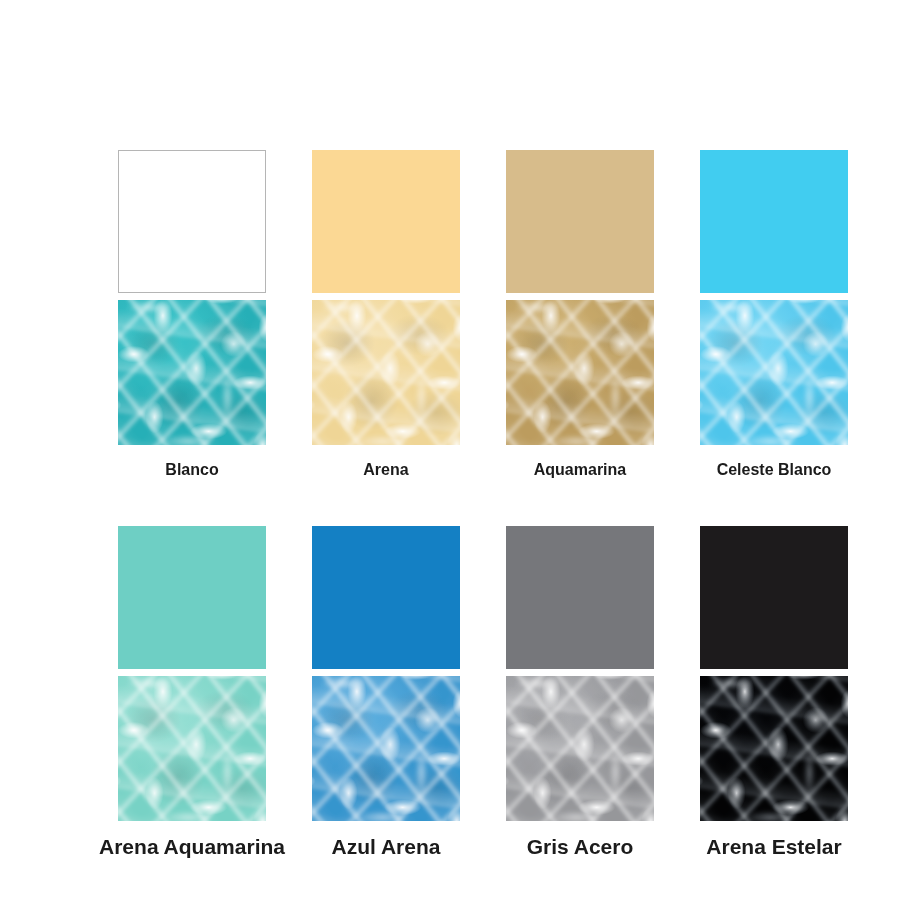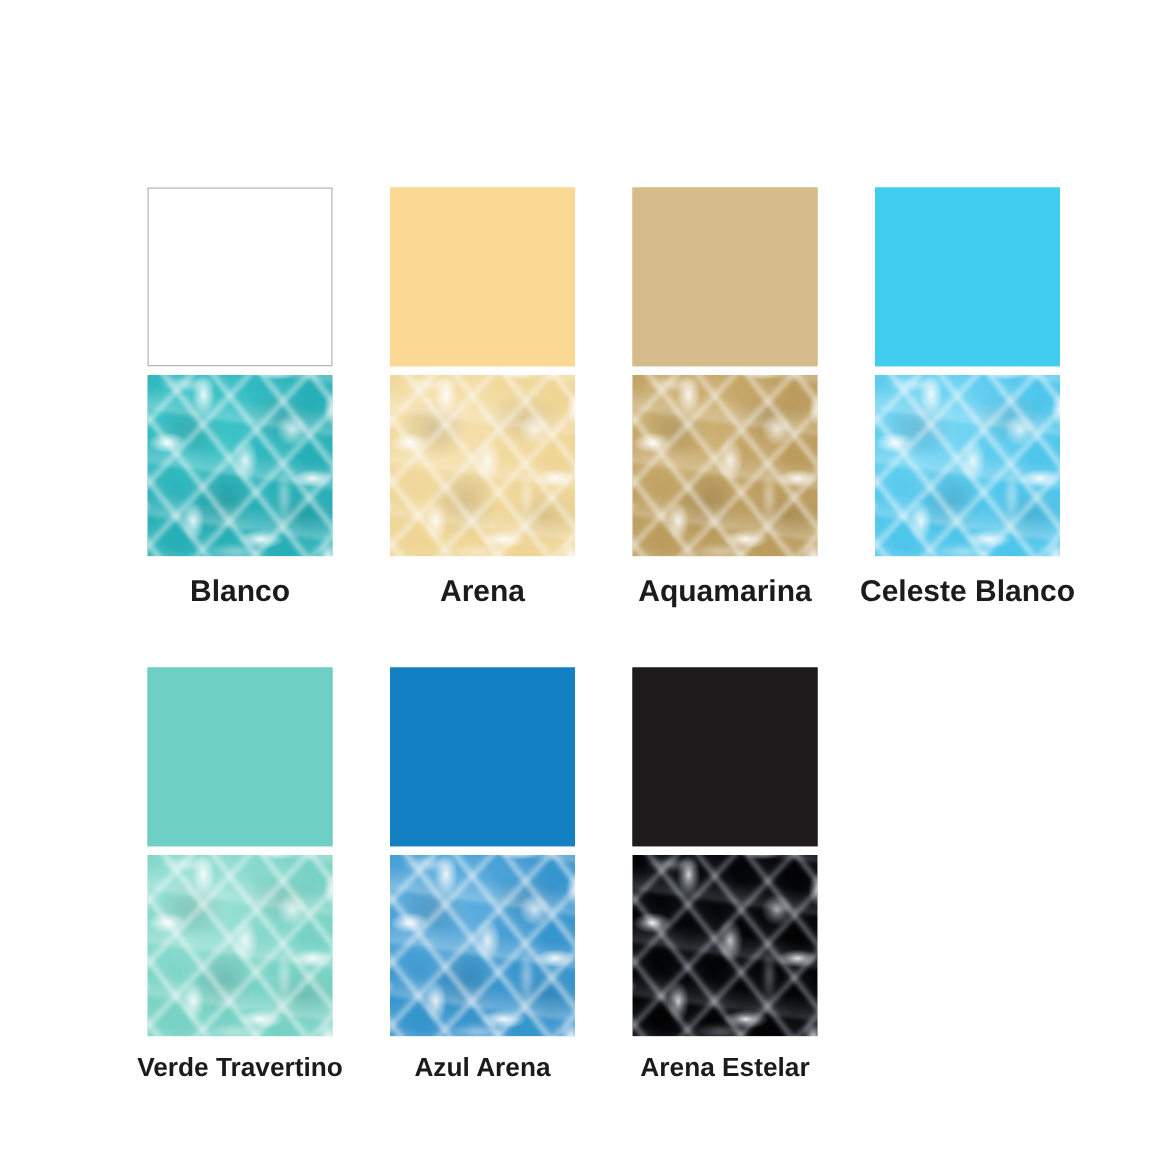--- a/index.html
+++ b/index.html
@@ -137,21 +137,21 @@
   }
 
   .swatch-label {
     margin-top: 16px;
     font-weight: bold;
     color: #1b1b1b;
     text-align: center;
     white-space: nowrap;
     line-height: 1.1;
   }
-  .row-1 .swatch-label { font-size: 24px; }
+  .row-1 .swatch-label { font-size: 16px; }
   .row-2 .swatch-label { font-size: 21px; margin-top: 14px; }
 </style>
 </head>
 <body style="background: rgb(255, 255, 255);">
 
 <div id="board">
   <div class="swatch-grid">
 
     <div class="swatch-row row-1">
 
@@ -239,41 +239,58 @@
               <div class="base" style="background: radial-gradient(60% 50% at 30% 25%, rgb(134, 217, 203) 0%, rgb(92, 196, 180) 100%), rgb(92, 196, 180);"></div>
               <div class="shade"></div>
               <div class="veins v3" style="mix-blend-mode: screen; color: rgb(230, 248, 244);"></div>
               <div class="veins v1" style="mix-blend-mode: screen; color: rgb(230, 248, 244);"></div>
               <div class="veins v2" style="mix-blend-mode: screen; color: rgb(230, 248, 244);"></div>
               <div class="veins v4" style="mix-blend-mode: screen; color: rgb(230, 248, 244);"></div>
             <div class="tint" style="position: absolute; inset: 0px; background: rgb(230, 248, 244); mix-blend-mode: soft-light; opacity: 0.55; pointer-events: none;"></div>
               </div>
           </div>
         </div>
-        <div class="swatch-label">Verde Travertino</div>
+        <div class="swatch-label">Arena Aquamarina</div>
       </div>
 
       <div class="swatch-cell">
         <div class="swatch-stack">
           <div class="swatch-solid" style="background: rgb(20, 128, 196); border: 1px solid rgb(20, 128, 196);"></div>
           <div class="swatch-texture">
             <div class="caustic">
               <div class="base" style="background: radial-gradient(60% 50% at 30% 25%, rgb(74, 159, 216) 0%, rgb(31, 123, 189) 100%), rgb(31, 123, 189);"></div>
               <div class="shade"></div>
               <div class="veins v3" style="mix-blend-mode: screen; color: rgb(220, 238, 251);"></div>
               <div class="veins v1" style="mix-blend-mode: screen; color: rgb(220, 238, 251);"></div>
               <div class="veins v2" style="mix-blend-mode: screen; color: rgb(220, 238, 251);"></div>
               <div class="veins v4" style="mix-blend-mode: screen; color: rgb(220, 238, 251);"></div>
             <div class="tint" style="position: absolute; inset: 0px; background: rgb(220, 238, 251); mix-blend-mode: soft-light; opacity: 0.55; pointer-events: none;"></div>
               </div>
           </div>
         </div>
         <div class="swatch-label">Azul Arena</div>
       </div>
 
+      <div class="swatch-cell">
+        <div class="swatch-stack">
+          <div class="swatch-solid" style="background: rgb(118, 119, 123); border: 1px solid rgb(118, 119, 123);"></div>
+          <div class="swatch-texture">
+            <div class="caustic">
+              <div class="base" style="background: radial-gradient(60% 50% at 30% 25%, rgb(154, 155, 159) 0%, rgb(123, 124, 128) 100%), rgb(123, 124, 128);"></div>
+              <div class="shade"></div>
+              <div class="veins v3" style="mix-blend-mode: screen; color: rgb(242, 242, 243);"></div>
+              <div class="veins v1" style="mix-blend-mode: screen; color: rgb(242, 242, 243);"></div>
+              <div class="veins v2" style="mix-blend-mode: screen; color: rgb(242, 242, 243);"></div>
+              <div class="veins v4" style="mix-blend-mode: screen; color: rgb(242, 242, 243);"></div>
+            <div class="tint" style="position: absolute; inset: 0px; background: rgb(242, 242, 243); mix-blend-mode: soft-light; opacity: 0.55; pointer-events: none;"></div>
+              </div>
+          </div>
+        </div>
+        <div class="swatch-label">Gris Acero</div>
+      </div>
 
       <div class="swatch-cell">
         <div class="swatch-stack">
           <div class="swatch-solid" style="background: rgb(29, 27, 28); border: 1px solid rgb(29, 27, 28);"></div>
           <div class="swatch-texture">
             <div class="caustic">
               <div class="base" style="background: radial-gradient(60% 50% at 30% 25%, rgb(10, 11, 14) 0%, rgb(5, 5, 6) 100%), rgb(5, 5, 6);"></div>
               <div class="shade"></div>
               <div class="veins v3" style="mix-blend-mode: screen; color: rgb(27, 42, 56);"></div>
               <div class="veins v1" style="mix-blend-mode: screen; color: rgb(27, 42, 56);"></div>

